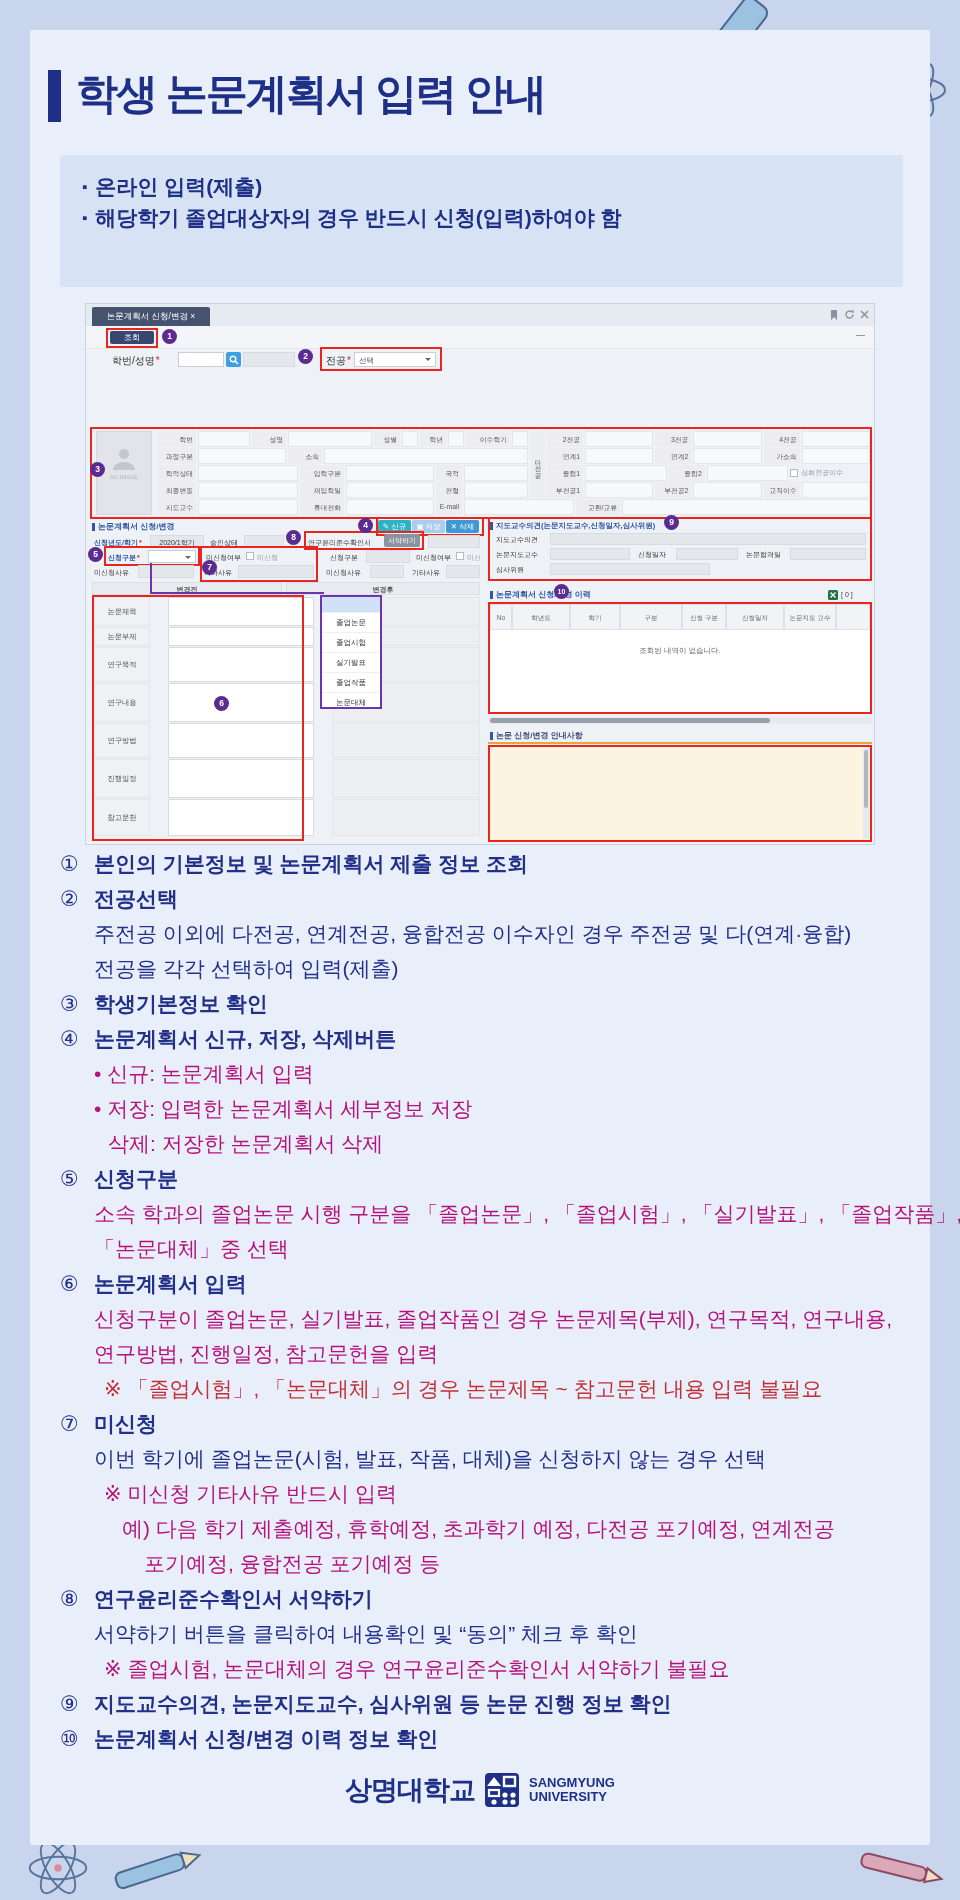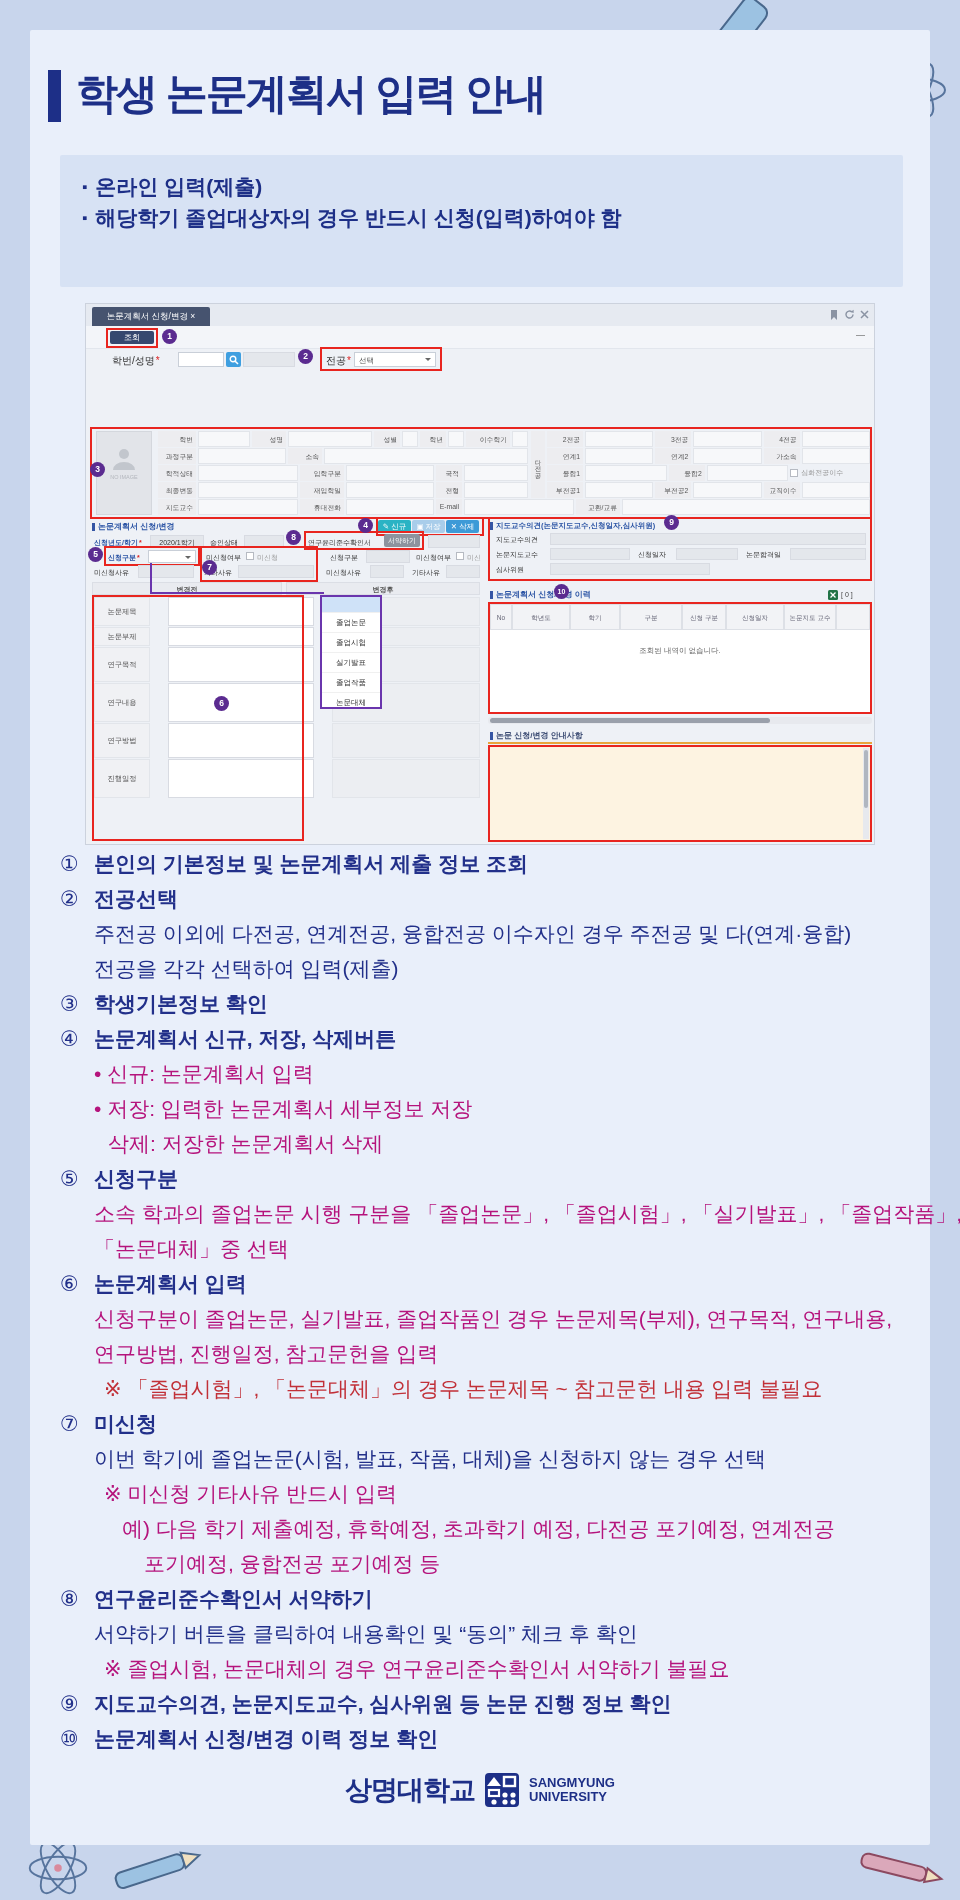--- a/index.html
+++ b/index.html
@@ -332,20 +332,25 @@
     <div class="frow" style="height:35px">
         <span class="flab">연구방법</span>
         <span class="finp"></span>
         <span class="faft"></span>
       </div>
     <div class="frow" style="height:39px">
         <span class="flab">진행일정</span>
         <span class="finp"></span>
         <span class="faft"></span>
       </div>
+    <div class="frow" style="height:37px">
+        <span class="flab">참고문헌</span>
+        <span class="finp"></span>
+        <span class="faft"></span>
+      </div>
   </div>
   <div class="abs redbox" style="left:6px;top:291px;width:212px;height:246px"></div>
   <div class="abs badge" style="left:128px;top:392px">6</div>
 
   <div class="abs pline" style="left:64px;top:259px;width:2px;height:30px"></div>
   <div class="abs pline" style="left:64px;top:288px;width:174px;height:2px"></div>
   <div class="abs" style="left:234px;top:291px;width:62px;height:114px;background:#fff;border:2px solid #6a35ad;box-sizing:border-box;z-index:20">
     <div style="height:15px;background:#cfe2f8"></div>
     <div class="dditem">졸업논문</div>
     <div class="dditem">졸업시험</div>

